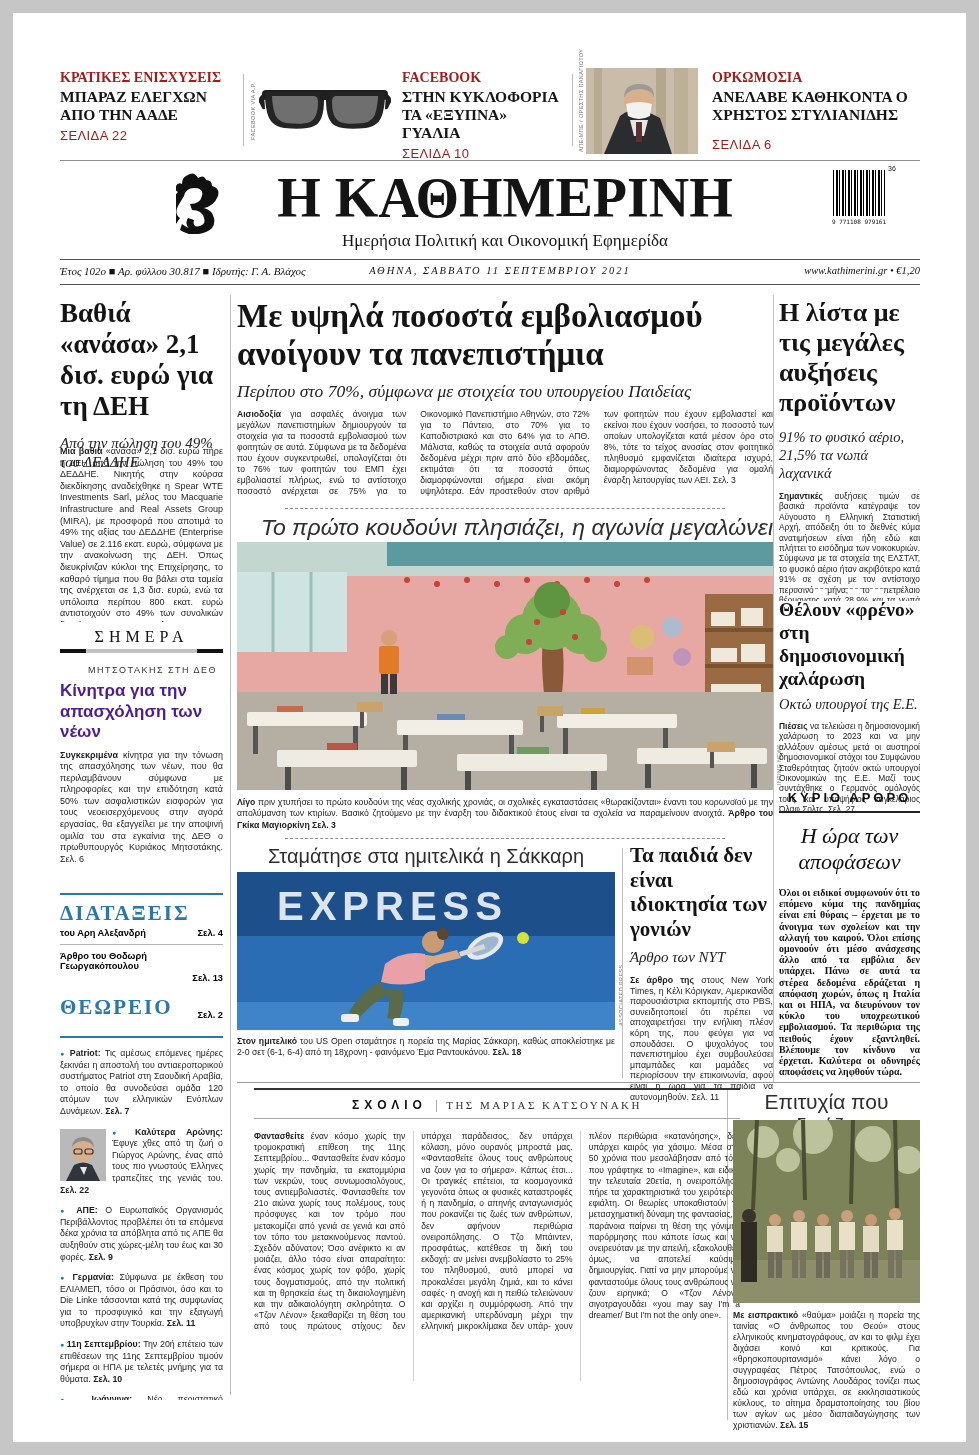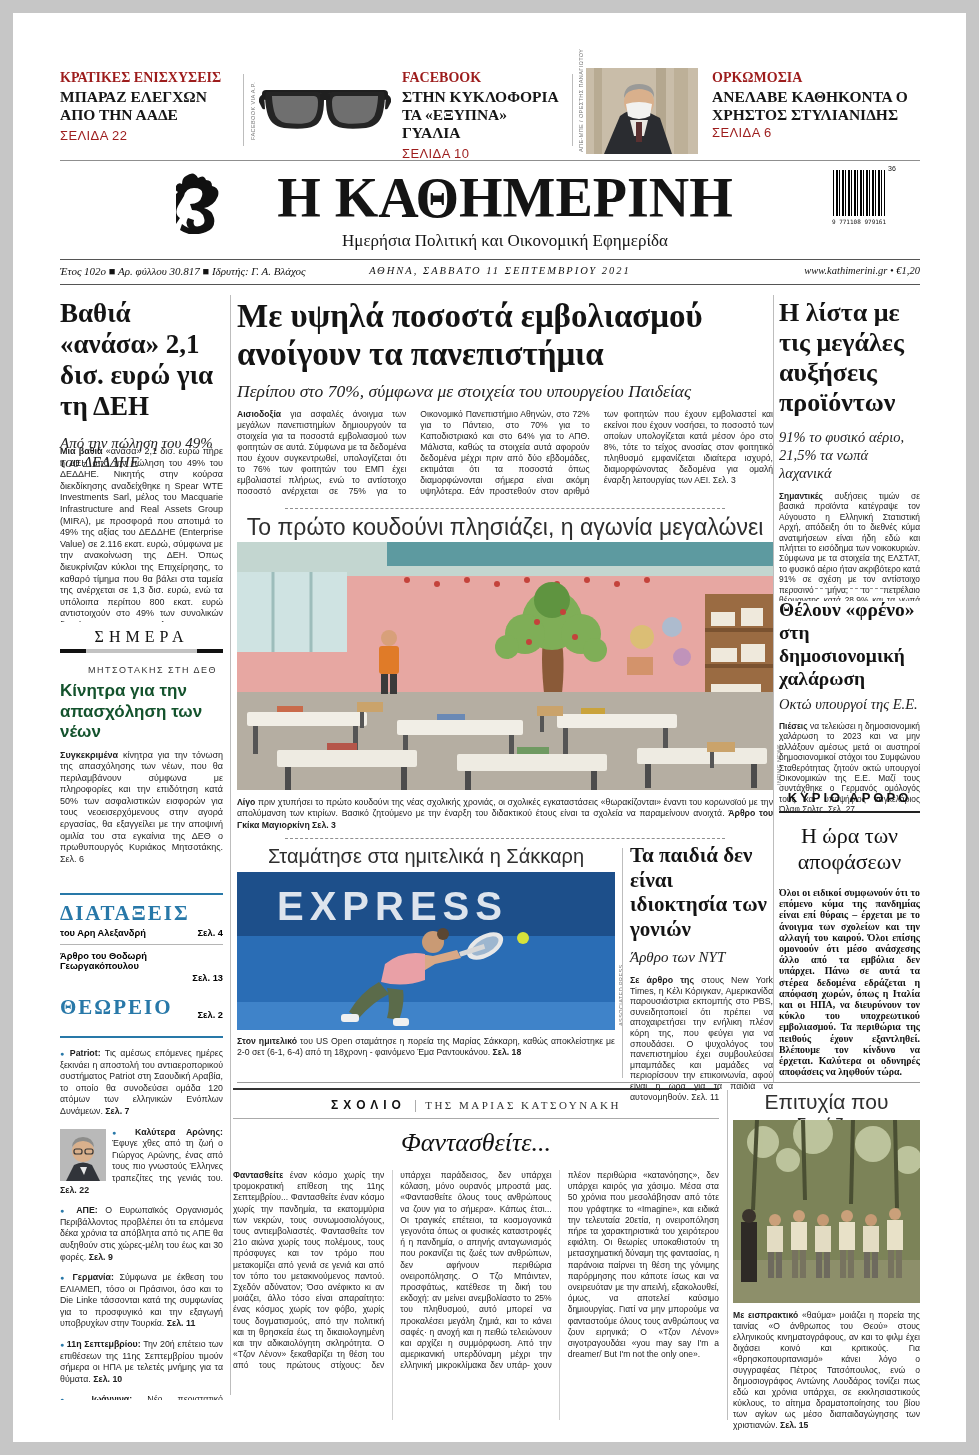--- a/index.html
+++ b/index.html
@@ -68,21 +68,21 @@
     <path d="M18 86 L34 48 q10 -8 24 -6 l16 8 L86 86 Z" fill="#2a2c30"></path>
     <path d="M44 52 h18 l-4 16 h-10 z" fill="#e8e6e0"></path>
     <rect x="50" y="54" width="6" height="20" fill="#5a3030"></rect>
     <circle cx="53" cy="34" r="15" fill="#d9b08c"></circle>
     <path d="M38 30 q0 -14 15 -14 q16 0 15 14 q-1 -8 -15 -9 q-13 1 -15 9z" fill="#9a9a98"></path>
     <path d="M40 36 q13 -4 26 0 l-2 12 q-11 6 -22 0 z" fill="#f2f2f0"></path>
   </svg>
   <div class="abs" style="left:712px;top:70px;width:208px;">
     <div class="kicker" style="font-size:14px;">ΟΡΚΩΜΟΣΙΑ</div>
     <div class="teaser-title" style="font-size:15.5px;line-height:18px;margin-top:2px;">ΑΝΕΛΑΒΕ ΚΑΘΗΚΟΝΤΑ Ο ΧΡΗΣΤΟΣ ΣΤΥΛΙΑΝΙΔΗΣ</div>
-    <div class="pageref" style="margin-top:1px;">ΣΕΛΙΔΑ 6</div>
+    <div class="pageref" style="margin-top:13px;">ΣΕΛΙΔΑ 6</div>
   </div>
 
   <div class="abs hrule" style="left:60px;top:160px;width:860px;"></div>
 
   <svg class="abs" style="left:176px;top:172px;" width="50" height="62" viewBox="0 0 50 62">
     <path d="M10 4 q8 -6 12 2 q6 -4 8 2 q6 0 6 6 q8 2 6 10 q-4 10 -14 12 q8 2 10 10 q2 10 -8 14 q-10 4 -16 -2 q-6 -6 -2 -12 l6 2 q-2 8 6 6 q6 -2 4 -8 q-2 -8 -12 -8 l-2 -6 q10 0 12 -8 q2 -8 -8 -8 q-8 0 -10 8 l-6 10 q-4 8 2 12 l-4 6 q-10 -6 -6 -18 q3 -9 8 -14 q-4 -2 -2 -6 q2 -4 6 -2 q0 -6 4 -8z" fill="#111"></path>
     <path d="M6 52 q10 8 20 4 l2 4 q-12 6 -24 -2 z" fill="#111"></path>
   </svg>
   <div class="abs serif" style="left:215px;top:231px;width:580px;text-align:center;font-size:17px;color:#161616;">Ημερήσια Πολιτική και Οικονομική Εφημερίδα</div>
   <div class="abs headline" style="left:215px;top:166px;width:580px;text-align:center;font-size:56px;letter-spacing:0px;">Η ΚΑΘΗΜΕΡΙΝΗ</div>
@@ -105,21 +105,21 @@
     <div class="deck" style="font-size:15px;line-height:19px;margin-top:12px;">Από την πώληση του 49% του ΔΕΔΔΗΕ</div>
   </div>
   <div class="abs clip body-txt" style="left:60px;top:446px;width:163px;height:176px;font-size:9px;">
     <span class="lead">Μια βαθιά</span><span> «ανάσα» 2,1 δισ. ευρώ πήρε η ΔΕΗ από την πώληση του 49% του ΔΕΔΔΗΕ. Νικητής στην κούρσα διεκδίκησης αναδείχθηκε η Spear WTE Investments Sarl, μέλος του Macquarie Infrastructure and Real Assets Group (MIRA), με προσφορά που αποτιμά το 49% της αξίας του ΔΕΔΔΗΕ (Enterprise Value) σε 2.116 εκατ. ευρώ, σύμφωνα με την ανακοίνωση της ΔΕΗ. Όπως διευκρίνιζαν κύκλοι της Επιχείρησης, το καθαρό τίμημα που θα βάλει στα ταμεία της ανέρχεται σε 1,3 δισ. ευρώ, ενώ τα υπόλοιπα περίπου 800 εκατ. ευρώ αντιστοιχούν στο 49% των συνολικών δανείων του ΔΕΔΔΗΕ. Σελ. 26</span>
   </div>
 
   <div class="abs" style="left:60px;top:628px;width:163px;">
     <div class="serif" style="font-size:16px;letter-spacing:5px;text-align:center;color:#111;">ΣΗΜΕΡΑ</div>
     <div style="height:4px;margin-top:3px;background:linear-gradient(90deg,#111 0 16%,#c2c2c2 16% 84%,#111 84% 100%);"></div>
     <div class="sans" style="font-size:9px;letter-spacing:1.5px;color:#333;margin-top:12px;padding-left:28px;">ΜΗΤΣΟΤΑΚΗΣ ΣΤΗ ΔΕΘ</div>
-    <div class="sans" style="font-size:17px;line-height:20.5px;font-weight:bold;color:#14532d;margin-top:6px;">Κίνητρα για την απασχόληση των νέων</div>
+    <div class="sans" style="font-size:17px;line-height:20.5px;font-weight:bold;color:#4c1d95;margin-top:6px;">Κίνητρα για την απασχόληση των νέων</div>
     <div class="body-txt" style="font-size:9px;margin-top:7px;">
       <span class="lead">Συγκεκριμένα</span><span> κίνητρα για την τόνωση της απασχόλησης των νέων, που θα περιλαμβάνουν σύμφωνα με πληροφορίες και την επιδότηση κατά 50% των ασφαλιστικών εισφορών για τους νεοεισερχόμενους στην αγορά εργασίας, θα εξαγγείλει με την αποψινή ομιλία του στα εγκαίνια της ΔΕΘ ο πρωθυπουργός Κυριάκος Μητσοτάκης. Σελ. 6</span>
     </div>
   </div>
 
   <div class="abs bluerule" style="left:60px;top:893px;width:163px;"></div>
   <div class="abs" style="left:60px;top:901px;width:163px;">
     <div class="serif blue" style="font-size:21px;font-weight:bold;letter-spacing:2px;">ΔΙΑΤΑΞΕΙΣ</div>
     <div style="display:flex;justify-content:space-between;margin-top:2px;">
       <span class="sans" style="font-size:9.3px;font-weight:bold;">του Αρη Αλεξανδρή</span>
@@ -167,21 +167,21 @@
 
   <div class="abs headline" style="left:237px;top:297px;width:536px;font-size:33px;line-height:38px;">Με υψηλά ποσοστά εμβολιασμού ανοίγουν τα πανεπιστήμια</div>
   <div class="abs deck" style="left:237px;top:381px;width:536px;font-size:17.5px;">Περίπου στο 70%, σύμφωνα με στοιχεία του υπουργείου Παιδείας</div>
   <div class="abs clip cols3" style="left:237px;top:409px;width:536px;height:93px;">
     <div class="body-txt" style="font-size:8.6px;line-height:11px;">
       <span class="lead">Αισιοδοξία</span><span> για ασφαλές άνοιγμα των μεγάλων πανεπιστημίων δημιουργούν τα στοιχεία για τα ποσοστά εμβολιασμού των φοιτητών σε αυτά. Σύμφωνα με τα δεδομένα που έχουν συγκεντρωθεί, υπολογίζεται ότι το 76% των φοιτητών του ΕΜΠ έχει εμβολιαστεί πλήρως, ενώ το αντίστοιχο ποσοστό ανέρχεται σε 75% για το Οικονομικό Πανεπιστήμιο Αθηνών, στο 72% για το Πάντειο, στο 70% για το Καποδιστριακό και στο 64% για το ΑΠΘ. Μάλιστα, καθώς τα στοιχεία αυτά αφορούν δεδομένα μέχρι πριν από δύο εβδομάδες, εκτιμάται ότι τα ποσοστά όπως διαμορφώνονται σήμερα είναι ακόμη υψηλότερα. Εάν προστεθούν στον αριθμό των φοιτητών που έχουν εμβολιαστεί και εκείνοι που έχουν νοσήσει, το ποσοστό των οποίων υπολογίζεται κατά μέσον όρο στο 8%, τότε το τείχος ανοσίας στον φοιτητικό πληθυσμό εμφανίζεται ιδιαίτερα ισχυρό, διαμορφώνοντας δεδομένα για ομαλή έναρξη λειτουργίας των ΑΕΙ. Σελ. 3</span>
     </div>
   </div>
   <div class="abs dashed" style="left:285px;top:508px;width:440px;"></div>
 
-  <div class="abs sans" style="left:237px;top:514px;width:536px;text-align:center;font-size:23px;color:#2e2e2e;">Το πρώτο κουδούνι πλησιάζει, η αγωνία μεγαλώνει</div>
+  <div class="abs sans" style="left:237px;top:514px;width:536px;text-align:right;font-size:23px;color:#2e2e2e;font-style:italic;">Το πρώτο κουδούνι πλησιάζει, η αγωνία μεγαλώνει</div>
   <svg class="abs" style="left:237px;top:542px;" width="536" height="248" viewBox="0 0 536 248">
     <rect width="536" height="248" fill="#e7a7a2"></rect>
     <rect x="0" y="0" width="536" height="34" fill="#c3d6d0"></rect>
     <rect x="150" y="0" width="386" height="24" fill="#5d9aa0"></rect>
     <rect x="0" y="30" width="110" height="80" fill="#cfe3e2"></rect>
     <line x1="36" y1="30" x2="36" y2="110" stroke="#9dbdbb" stroke-width="3"></line>
     <line x1="74" y1="30" x2="74" y2="110" stroke="#9dbdbb" stroke-width="3"></line>
     <g fill="#c4433b">
       <circle cx="170" cy="38" r="3"></circle>
         <circle cx="200" cy="42" r="3"></circle>
@@ -335,36 +335,35 @@
     <div class="headline" style="font-size:19.5px;line-height:23px;">Θέλουν «φρένο» στη δημοσιονομική χαλάρωση</div>
     <div class="deck" style="font-size:14.5px;margin-top:6px;">Οκτώ υπουργοί της Ε.Ε.</div>
     <div class="body-txt clip" style="font-size:8.4px;line-height:10.4px;margin-top:8px;height:90px;">
       <span class="lead">Πιέσεις</span><span> να τελειώσει η δημοσιονομική χαλάρωση το 2023 και να μην αλλάξουν αμέσως μετά οι αυστηροί δημοσιονομικοί στόχοι του Συμφώνου Σταθερότητας ζητούν οκτώ υπουργοί Οικονομικών της Ε.Ε. Μαζί τους συντάχθηκε ο Γερμανός ομόλογός τους και υποψήφιος καγκελάριος Όλαφ Σολτς. Σελ. 27</span>
     </div>
   </div>
 
   <div class="abs" style="left:779px;top:790px;width:141px;">
     <div class="sans" style="font-size:13px;font-weight:bold;letter-spacing:3px;text-align:center;color:#111;">ΚΥΡΙΟ ΑΡΘΡΟ</div>
     <div style="height:2px;background:#222;margin-top:6px;"></div>
-    <div class="serif" style="font-size:22px;line-height:26px;text-align:center;margin-top:10px;color:#111;">Η ώρα των αποφάσεων</div>
+    <div class="serif" style="font-size:22px;line-height:26px;font-style:italic;text-align:center;margin-top:10px;color:#111;">Η ώρα των αποφάσεων</div>
     <div class="serif clip" style="font-size:9.9px;line-height:11.2px;text-align:justify;margin-top:12px;height:216px;color:#111;font-weight:bold;">Όλοι οι ειδικοί συμφωνούν ότι το επόμενο κύμα της πανδημίας είναι επί θύραις – έρχεται με το άνοιγμα των σχολείων και την αλλαγή του καιρού. Όλοι επίσης ομονοούν ότι μέσο ανάσχεσης άλλο από τα εμβόλια δεν υπάρχει. Πάνω σε αυτά τα στέρεα δεδομένα εδράζεται η απόφαση χωρών, όπως η Ιταλία και οι ΗΠΑ, να διευρύνουν τον κύκλο του υποχρεωτικού εμβολιασμού. Τα περιθώρια της πειθούς έχουν εξαντληθεί. Βλέπουμε τον κίνδυνο να έρχεται. Καλύτερα οι οδυνηρές αποφάσεις να ληφθούν τώρα.</div>
   </div>
 
   <div class="abs hrule" style="left:237px;top:1082px;width:683px;background:#9a9a9a;"></div>
   <div class="abs vrule" style="left:727px;top:1090px;height:330px;"></div>
 
-  <div class="abs" style="left:233px;top:1088px;width:486px;">
+  <div class="abs" style="left:254px;top:1088px;width:486px;">
     <div style="height:2px;background:#333;"></div>
     <div style="text-align:center;margin-top:5px;">
       <span class="sans" style="font-size:12px;font-weight:bold;letter-spacing:5px;color:#111;">ΣΧΟΛΙΟ</span>
       <span class="serif" style="font-size:12px;color:#777;margin:0 4px;">|</span>
       <span class="serif" style="font-size:11px;letter-spacing:2.5px;color:#333;">ΤΗΣ ΜΑΡΙΑΣ ΚΑΤΣΟΥΝΑΚΗ</span>
     </div>
     <div class="hrule" style="margin-top:5px;background:#aaa;"></div>
-    <div class="serif" style="font-size:26px;font-style:italic;text-align:center;margin-top:9px;color:#111;">Φαντασθείτε...</div>
     <div class="clip" style="margin-top:12px;height:250px;column-count:3;column-gap:16px;column-rule:1px solid #cfcfcf;">
       <div class="body-txt" style="font-size:8.5px;line-height:11.2px;">
         <span class="lead">Φαντασθείτε</span><span> έναν κόσμο χωρίς την τρομοκρατική επίθεση της 11ης Σεπτεμβρίου... Φαντασθείτε έναν κόσμο χωρίς την πανδημία, τα εκατομμύρια των νεκρών, τους συνωμοσιολόγους, τους αντιεμβολιαστές. Φαντασθείτε τον 21ο αιώνα χωρίς τους πολέμους, τους πρόσφυγες και τον τρόμο που μετακομίζει από γενιά σε γενιά και από τον τόπο του μετακινούμενος παντού. Σχεδόν αδύνατον; Όσο ανέφικτο κι αν μοιάζει, άλλο τόσο είναι απαραίτητο: ένας κόσμος χωρίς τον φόβο, χωρίς τους δογματισμούς, από την πολιτική και τη θρησκεία έως τη δικαιολογημένη και την αδικαιολόγητη σκληρότητα. Ο «Τζον Λένον» ξεκαθαρίζει τη θέση του από τους</span>
         <span>πρώτους στίχους: δεν υπάρχει παράδεισος, δεν υπάρχει κόλαση, μόνο ουρανός μπροστά μας. «Φαντασθείτε όλους τους ανθρώπους να ζουν για το σήμερα». Κάπως έτσι... Οι τραγικές επέτειοι, τα κοσμογονικά γεγονότα όπως οι φυσικές καταστροφές ή η πανδημία, ο απηνής ανταγωνισμός που ροκανίζει τις ζωές των ανθρώπων, δεν αφήνουν περιθώρια ονειροπόλησης. Ο Τζο Μπάιντεν, προσφάτως, κατέθεσε τη δική του εκδοχή: αν μείνει ανεμβολίαστο το 25% του πληθυσμού, αυτό μπορεί να προκαλέσει μεγάλη ζημιά, και το κάνει σαφές· η ανοχή και η πειθώ τελειώνουν και αρχίζει η συμμόρφωση. Από την αμερικανική υπερδύναμη μέχρι την ελληνική μικροκλίμακα δεν υπάρ-</span>
         <span>χουν πλέον περιθώρια «κατανόησης», δεν υπάρχει καιρός για χάσιμο. Μέσα στα 50 χρόνια που μεσολάβησαν από τότε που γράφτηκε το «Imagine», και ειδικά την τελευταία 20ετία, η ονειροπόληση πήρε τα χαρακτηριστικά του χειρότερου εφιάλτη. Οι θεωρίες υποκαθιστούν τη μετασχηματική δύναμη της φαντασίας, η παράνοια παίρνει τη θέση της γόνιμης παρόρμησης που κάποτε ίσως και να ονειρευόταν με την απειλή, εξακολουθεί, όμως, να αποτελεί καύσιμο δημιουργίας. Γιατί να μην μπορούμε να φανταστούμε όλους τους ανθρώπους να ζουν ειρηνικά; Ο «Τζον Λένον» σιγοτραγουδάει «you may say I'm a dreamer/ But I'm not the only one».</span>
       </div>
     </div>
   </div>
 
   <div class="abs sans" style="left:733px;top:1090px;width:187px;text-align:center;font-size:21px;color:#2e2e2e;">Επιτυχία που διχάζει</div>

